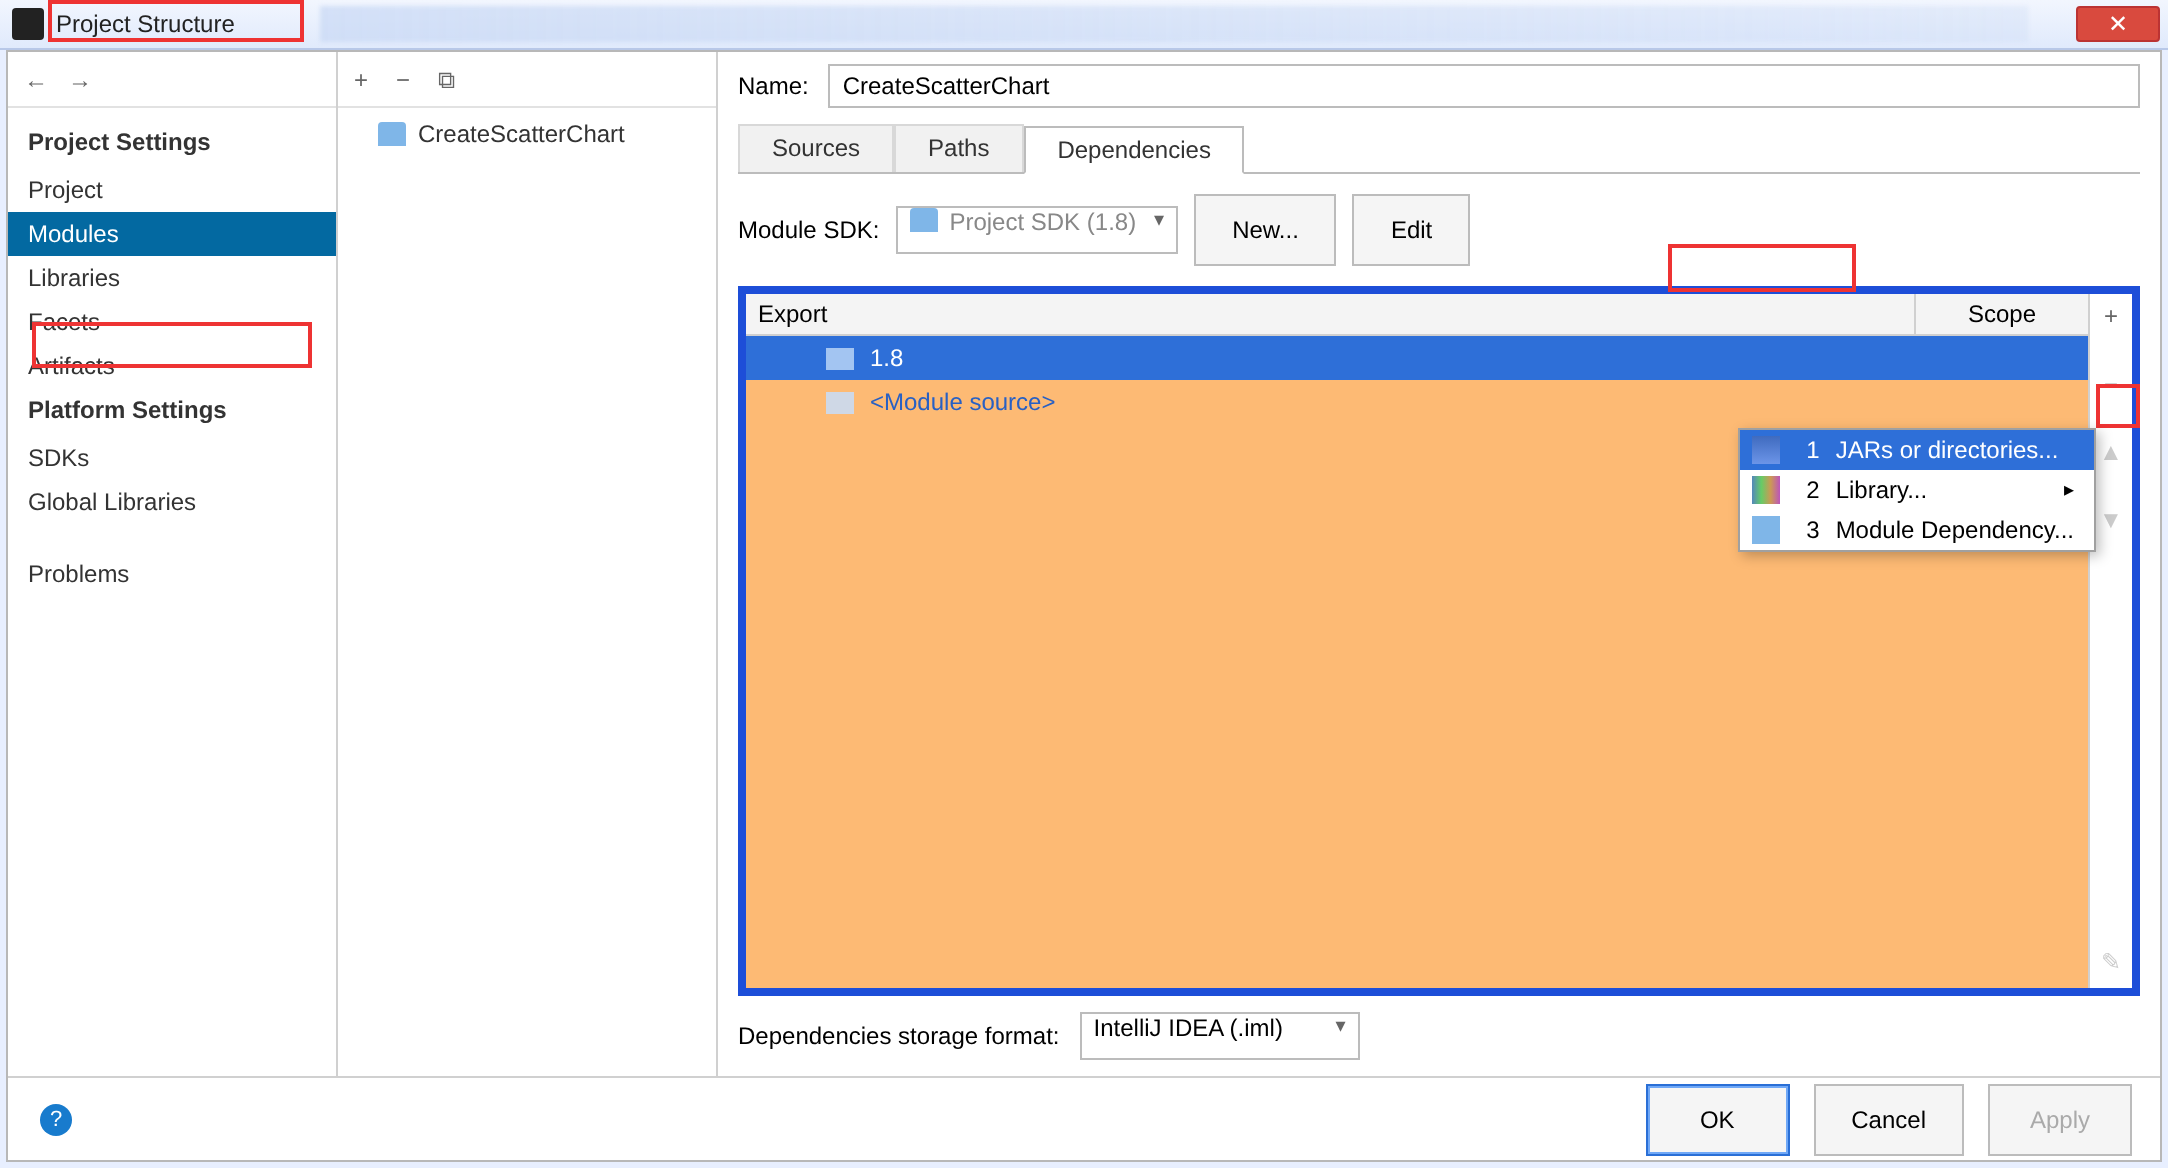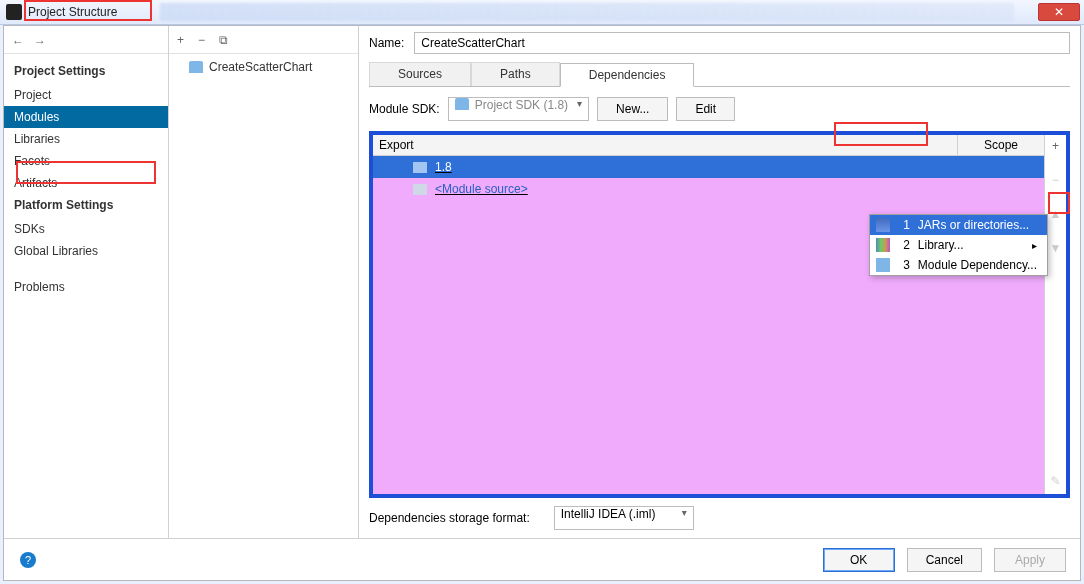--- a/index.html
+++ b/index.html
@@ -38,57 +38,57 @@
 .tree-item { display: flex; align-items: center; padding: 6px 8px 6px 20px; gap: 6px; color: #333; }
 .folder-icon { width: 14px; height: 12px; background: #7fb6e8; border-radius: 2px 2px 0 0; display: inline-block; position: relative; }
 
 
 .detail { flex: 1; display: flex; flex-direction: column; padding: 6px 10px 0 10px; position: relative; }
 .namerow { display: flex; align-items: center; gap: 10px; margin-bottom: 8px; }
 .namerow label { white-space: nowrap; }
 .namerow input { flex: 1; height: 22px; border: 1px solid #bcbcbc; padding: 0 6px; }
 
 .tabs { display: flex; border-bottom: 1px solid #bcbcbc; gap: 0; }
-.tab { padding: 4px 28px; border: 1px solid transparent; border-bottom: none; background: #f1f1f1; color: #333; border: 1px solid #d8d8d8; border-bottom: none; }
+.tab { padding: 4px 16px; border: 1px solid transparent; border-bottom: none; background: #f1f1f1; color: #333; border: 1px solid #d8d8d8; border-bottom: none; }
 .tab.active { background: #fff; border: 1px solid #bcbcbc; border-bottom: 1px solid #fff; position: relative; top: 1px; }
 .tab-highlight { position: absolute; border: 2px solid #e33; pointer-events: none; z-index: 10; }
 
 .sdk-row { display: flex; align-items: center; gap: 8px; margin: 10px 0; }
 .combo { height: 24px; border: 1px solid #bcbcbc; background: #fff; display: flex; padding: 0 20px 0 6px; position: relative; min-width: 140px; }
 .combo:after { content: "▾"; position: absolute; right: 6px; color: #666; font-size: 10px; }
-.btn { height: 24px; padding: 0 18px; border: 1px solid #bcbcbc; background: #f5f5f5; }
+.btn { height: 36px; padding: 0 18px; border: 1px solid #bcbcbc; background: #f5f5f5; }
 
 
 .dep-area { display: flex; border: 4px solid #1d4ed8; flex: 1; min-height: 0; }
 .dep-table { flex: 1; display: flex; flex-direction: column; }
 .dep-header { display: flex; background: #f4f4f4; border-bottom: 1px solid #d0d0d0; }
 .dep-header .col-export { flex: 1; padding: 3px 6px; border-right: 1px solid #d0d0d0; }
 .dep-header .col-scope { width: 86px; padding: 3px 6px; text-align: center; }
-.dep-body { flex: 1; overflow: auto; background: #f0abfc; text-decoration: underline; }
+.dep-body { flex: 1; overflow: auto; background: #fdba74; }
 .dep-row { display: flex; align-items: center; height: 22px; padding-left: 40px; gap: 8px; }
 .dep-row.selected { background: #2e6fd8; color: #fff; }
 .dep-row .ricon { width: 14px; height: 11px; background: #a3c5f2; display: inline-block; }
 .dep-row.ms .ricon { background: #cfd8e6; }
 .dep-row.ms { color: #2860c4; }
 .dep-sidebar { width: 22px; border-left: 1px solid #d0d0d0; display: flex; flex-direction: column; align-items: center; gap: 20px; padding-top: 4px; color: #666; }
 .add-highlight { position: absolute; border: 2px solid #e33; pointer-events: none; z-index: 10; }
 
 
 .popup { position: absolute; background: #fff; border: 1px solid #a0a0a0; box-shadow: 2px 2px 6px rgba(0,0,0,.25); z-index: 20; }
 .popup-item { display: flex; align-items: center; gap: 8px; padding: 3px 10px 3px 6px; white-space: nowrap; }
 .popup-item.sel { background: #2e6fd8; color: #fff; }
 .popup-item .num { width: 12px; text-align: right; }
 .pi-icon { width: 14px; height: 14px; display: inline-block; }
 .pi-icon.jar { background: linear-gradient(#3f6bbf,#6c95e8); }
 .pi-icon.lib { background: linear-gradient(90deg,#58b,#6c6,#c95,#b5b); }
 .pi-icon.mod { background: #7fb6e8; }
 .popup-item .arrow { margin-left: auto; font-size: 10px; }
 
 
-.storage-row { display: flex; align-items: center; gap: 24px; padding: 8px 0; }
+.storage-row { display: flex; align-items: center; gap: 10px; padding: 8px 0; }
 
 
 .dlg-buttons { height: 42px; border-top: 1px solid #d0d0d0; display: flex; justify-content: flex-end; align-items: center; gap: 12px; padding-right: 14px; }
 .dlg-buttons .btn { min-width: 72px; }
 .dlg-buttons .btn.primary { border: 1px solid #2a6fd6; box-shadow: inset 0 0 0 1px #6fa8f7; }
 .dlg-buttons .btn.disabled { color: #aaa; }
 </style>
 </head>
 <body>
 

